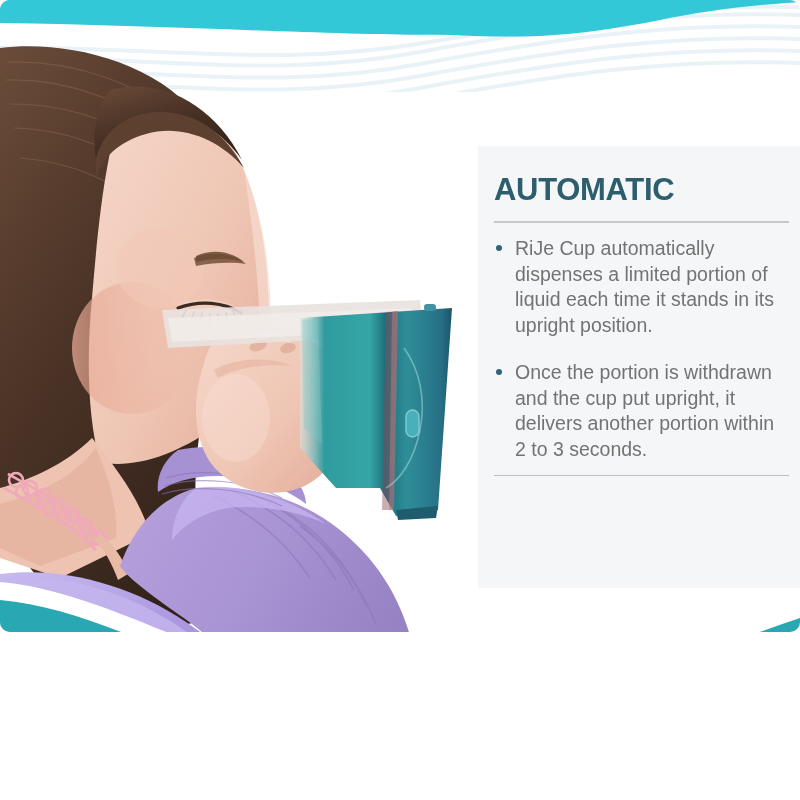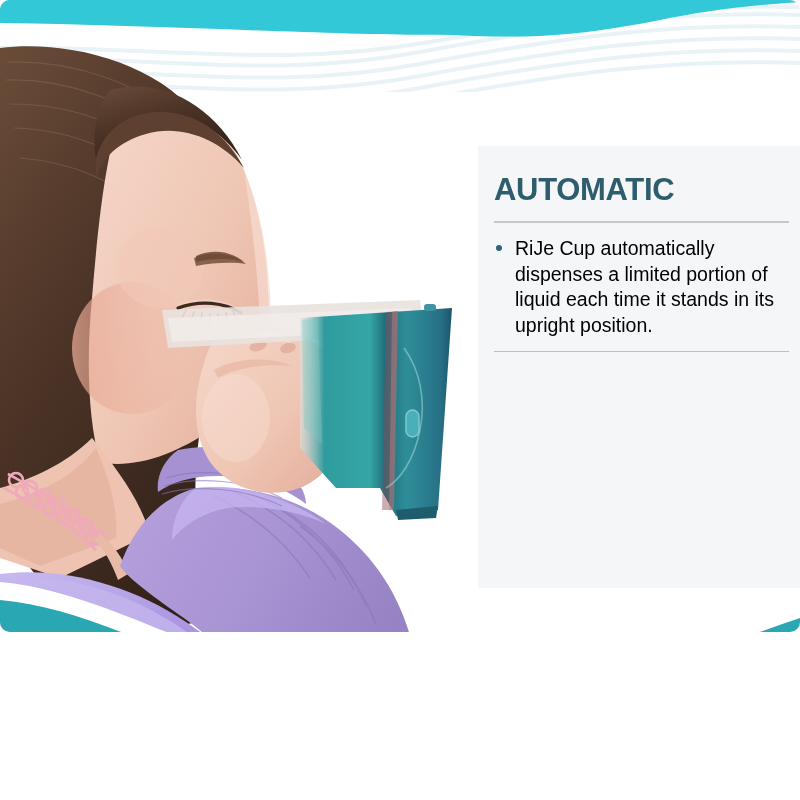--- a/index.html
+++ b/index.html
@@ -68,21 +68,21 @@
     background: #b9c0c4;
     height: 1px;
   }
   ul.bullets {
     list-style: none;
     margin: 0; padding: 0;
   }
   ul.bullets li {
     position: relative;
     padding-left: 21px;
-    color: #000000;
+    color: #737373;
     font-size: 19.5px;
     line-height: 1.32;
     margin-bottom: 21px;
   }
   ul.bullets li:last-child { margin-bottom: 0; }
   ul.bullets li .dot {
     position: absolute;
     left: 2px; top: 9px;
     width: 6px; height: 6px;
     border-radius: 50%;
@@ -327,17 +327,21 @@
   <div class="panel">
     <h1 class="headline">
       <span>AUTOMATIC</span>
     </h1>
     <div class="rule"></div>
     <ul class="bullets">
       <li>
         <span class="dot"></span>
         <span>RiJe Cup automatically dispenses a limited portion of liquid each time it stands in its upright position.</span>
       </li>
+      <li>
+        <span class="dot"></span>
+        <span>Once the portion is withdrawn and the cup put upright, it delivers another portion within 2 to 3 seconds.</span>
+      </li>
     </ul>
     <div class="rule bottom"></div>
   </div>
 
 </div>
 
 </body></html>

